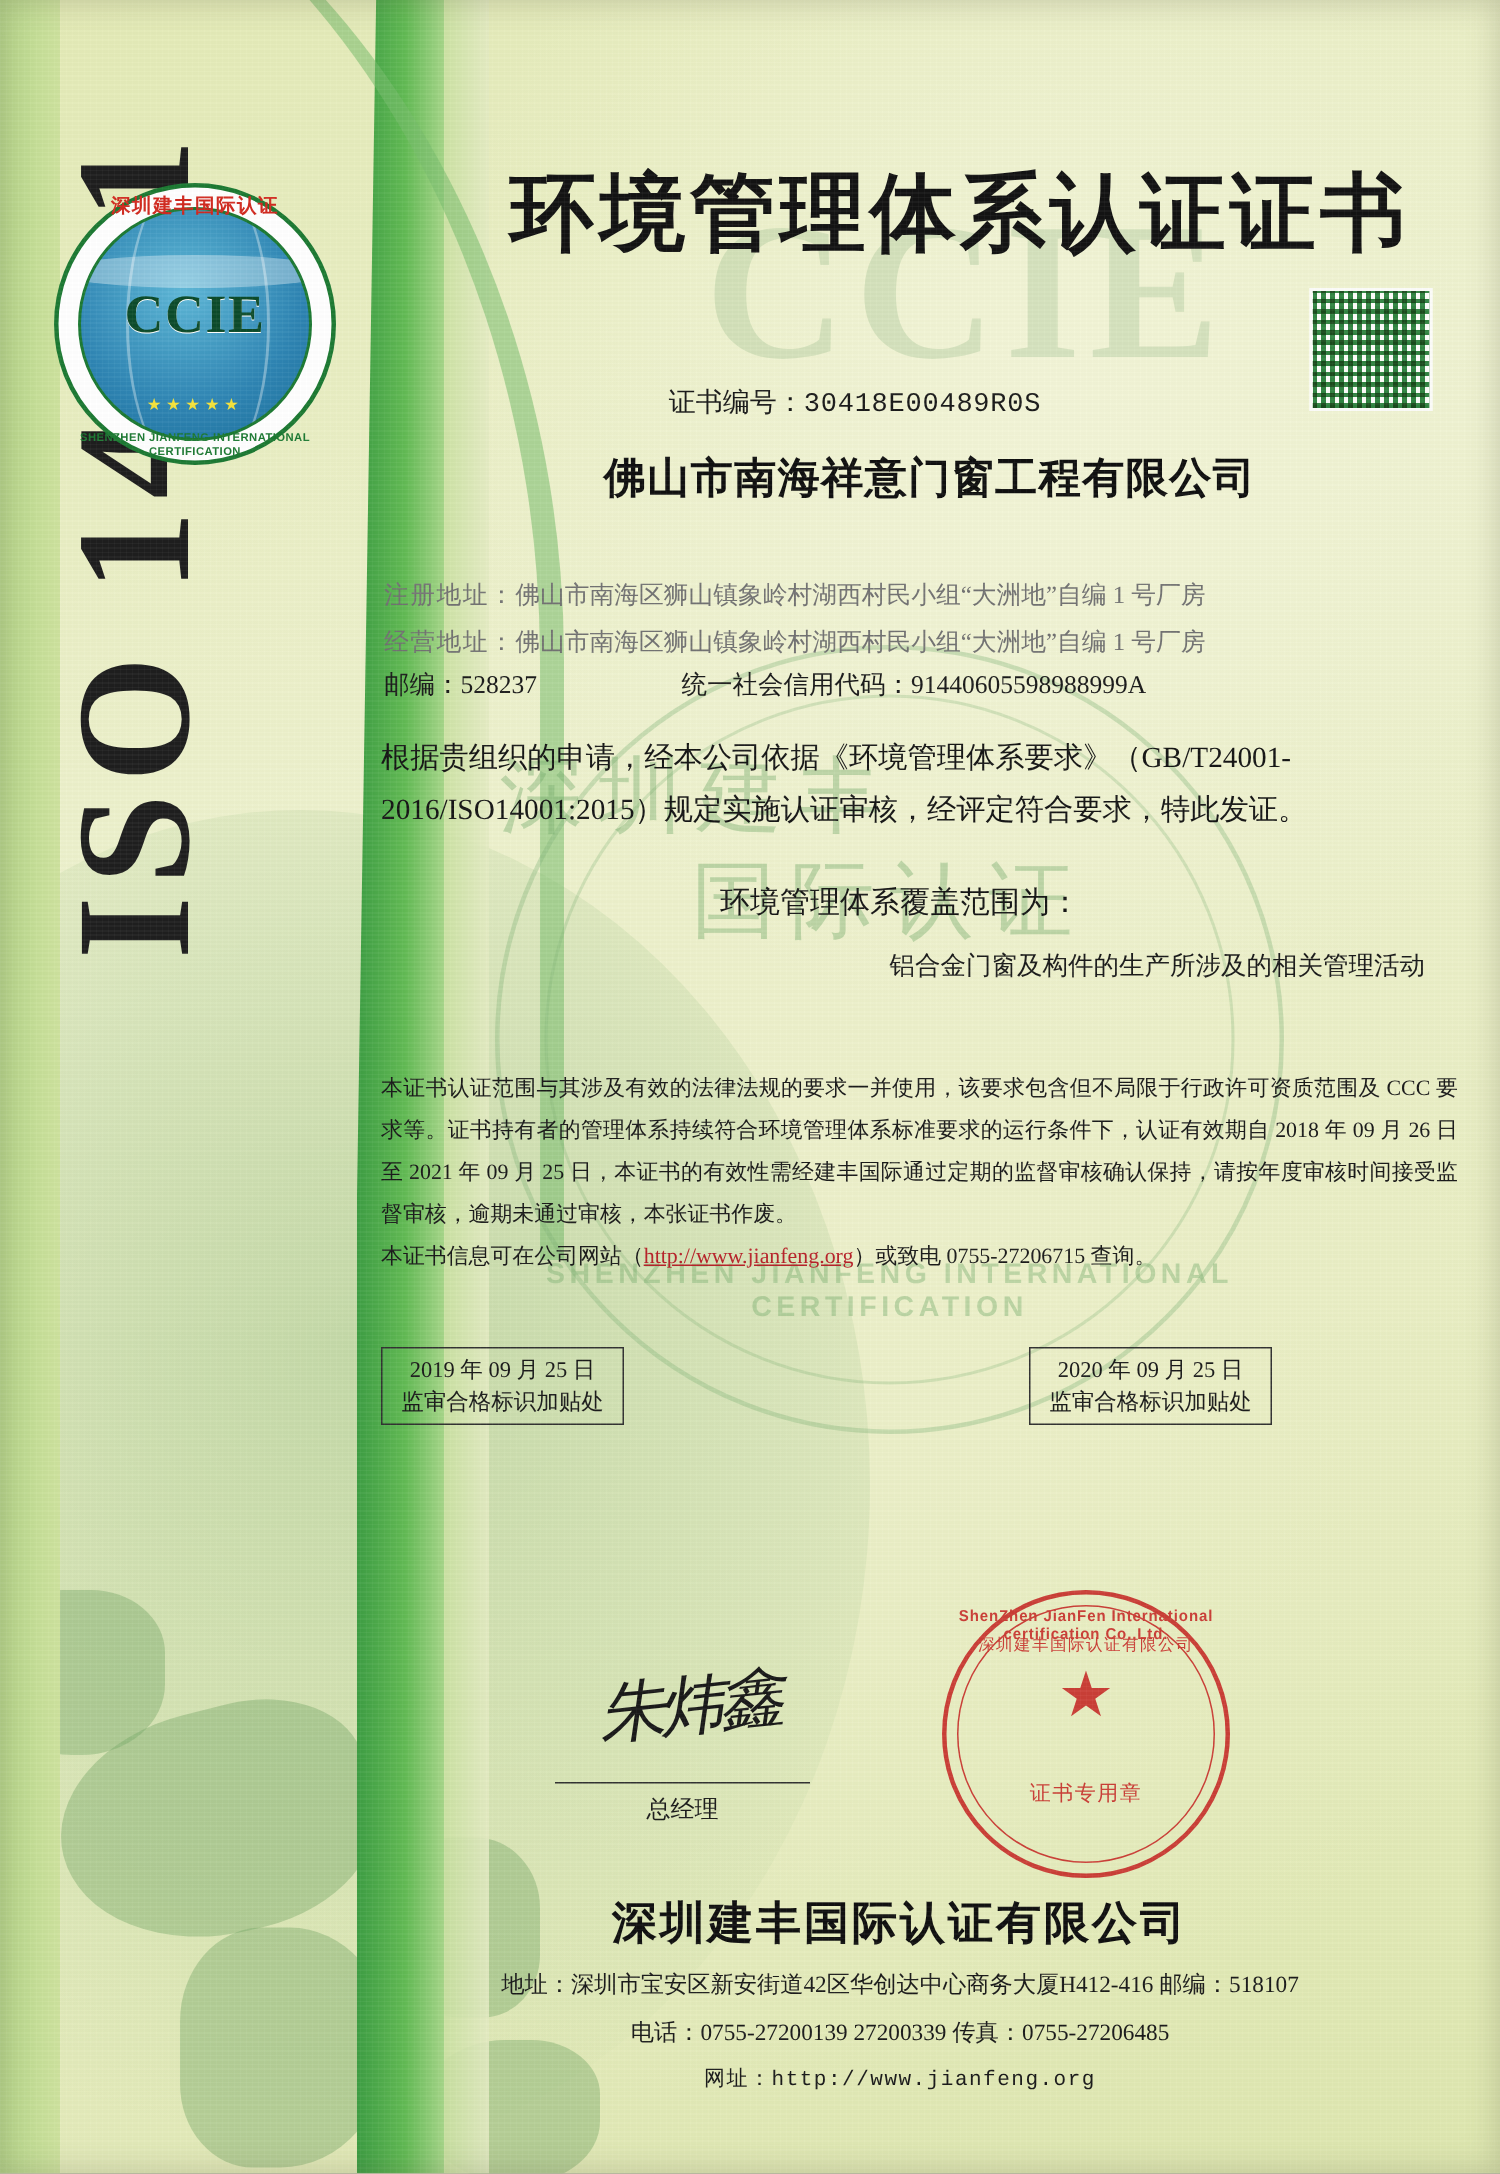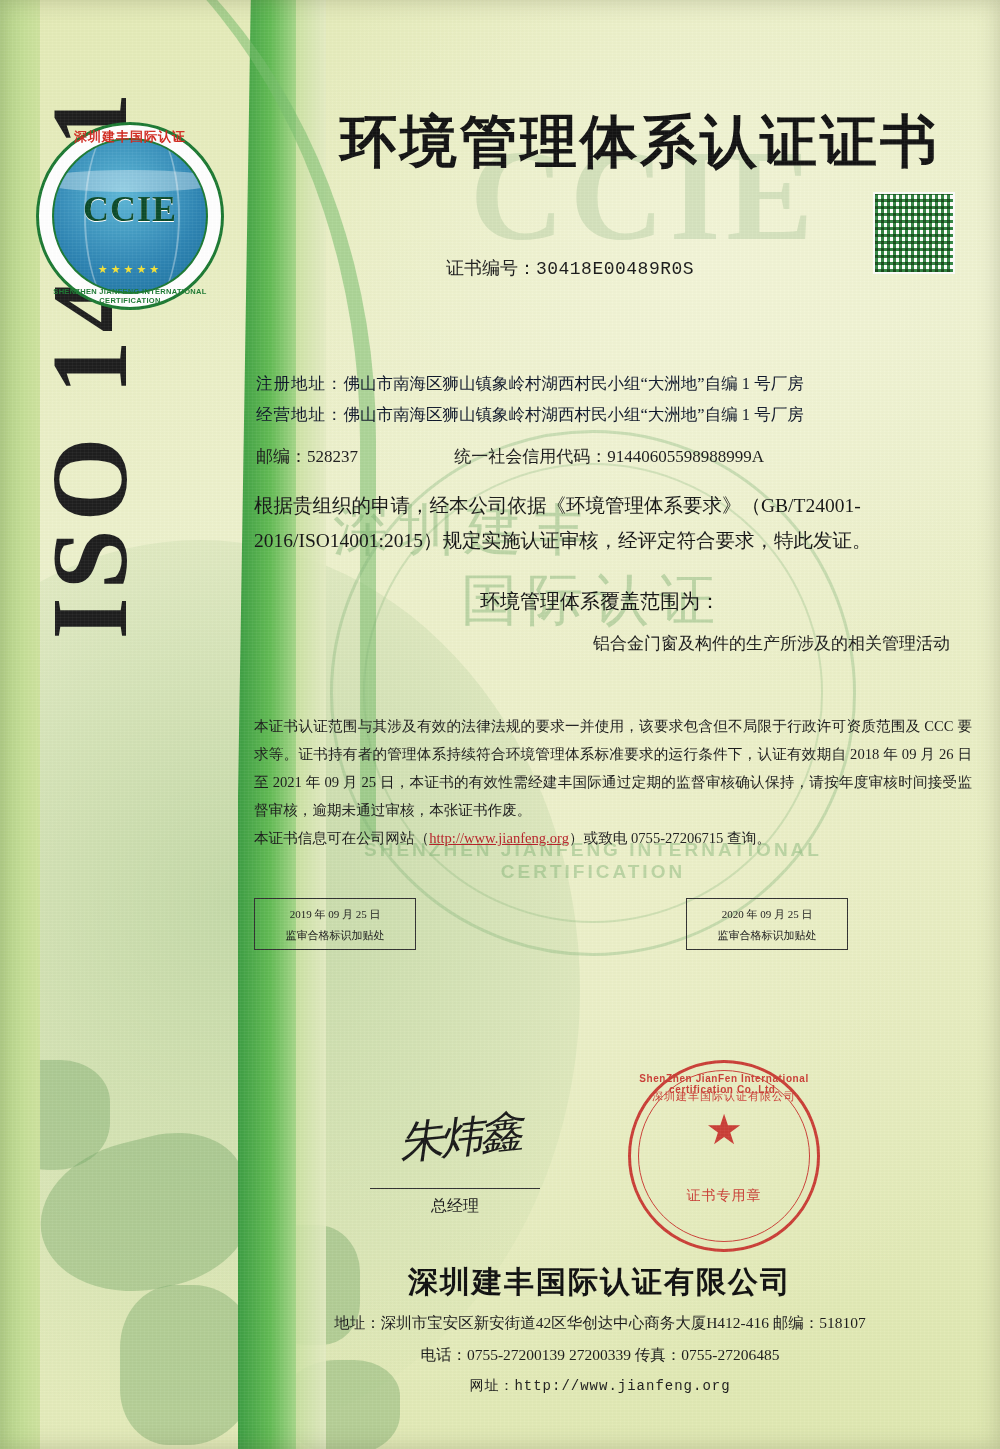--- a/index.html
+++ b/index.html
@@ -307,22 +307,23 @@
     font-weight: bold;
     letter-spacing: 1px;
     color: #111;
   }
   .addr-line {
     position: absolute;
     left: 6px;
     width: 720px;
     font-size: 16.5px;
     font-family: "Liberation Serif", serif;
-    color: #0f172a;
+    color: #737373;
     white-space: nowrap;
+    margin-top: 13px;
   }
   .addr1 { top: 373px; }
   .addr2 { top: 404px; }
   .label-strong { letter-spacing: 1px; }
   .zip-row {
     position: absolute;
     left: 6px; top: 445px;
     width: 720px;
     font-size: 17px;
     font-family: "Liberation Serif", serif;
@@ -384,21 +385,21 @@
     left: 4px; top: 898px;
     width: 718px;
     height: 56px;
   }
   .stamp-box {
     position: absolute;
     width: 162px;
     height: 52px;
     border: 1px solid #333;
     font-family: "Liberation Serif", serif;
-    font-size: 11px;
+    font-size: 15px;
     color: #1b1b1b;
     text-align: center;
     padding-top: 5px;
     box-sizing: border-box;
     line-height: 21px;
   }
   .sb-left { left: 0; }
   .sb-right { left: 432px; }
 
   
@@ -550,20 +551,21 @@
   <div class="content">
 
     <div class="title">环境管理体系认证证书</div>
 
     <div class="qr"></div>
 
     <div class="cert-no">
       <span>证书编号：</span><span class="val">30418E00489R0S</span>
     </div>
 
+    <div class="company">佛山市南海祥意门窗工程有限公司</div>
 
     <div class="addr-line addr1">
       <span class="label-strong">注册地址：</span><span>佛山市南海区狮山镇象岭村湖西村民小组“大洲地”自编 1 号厂房</span>
     </div>
     <div class="addr-line addr2">
       <span class="label-strong">经营地址：</span><span>佛山市南海区狮山镇象岭村湖西村民小组“大洲地”自编 1 号厂房</span>
     </div>
 
     <div class="zip-row">
       <span>邮编：</span><span>528237</span>

